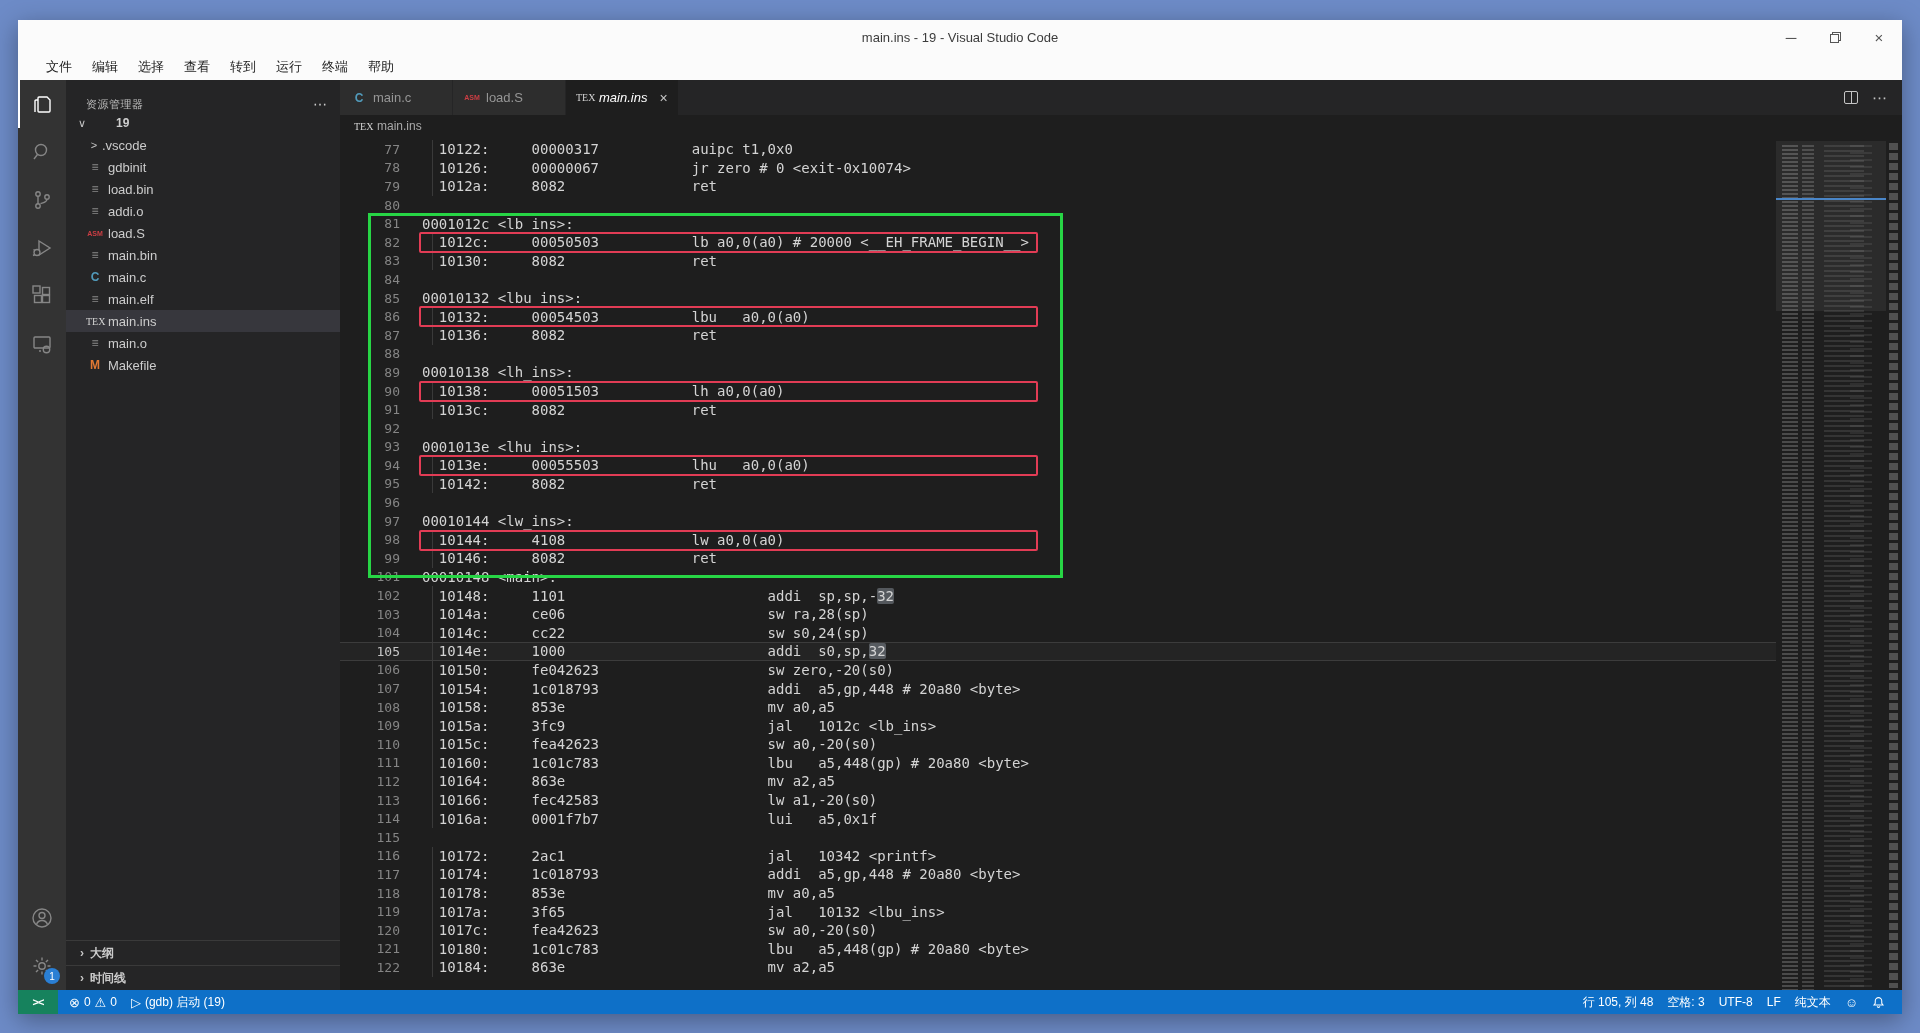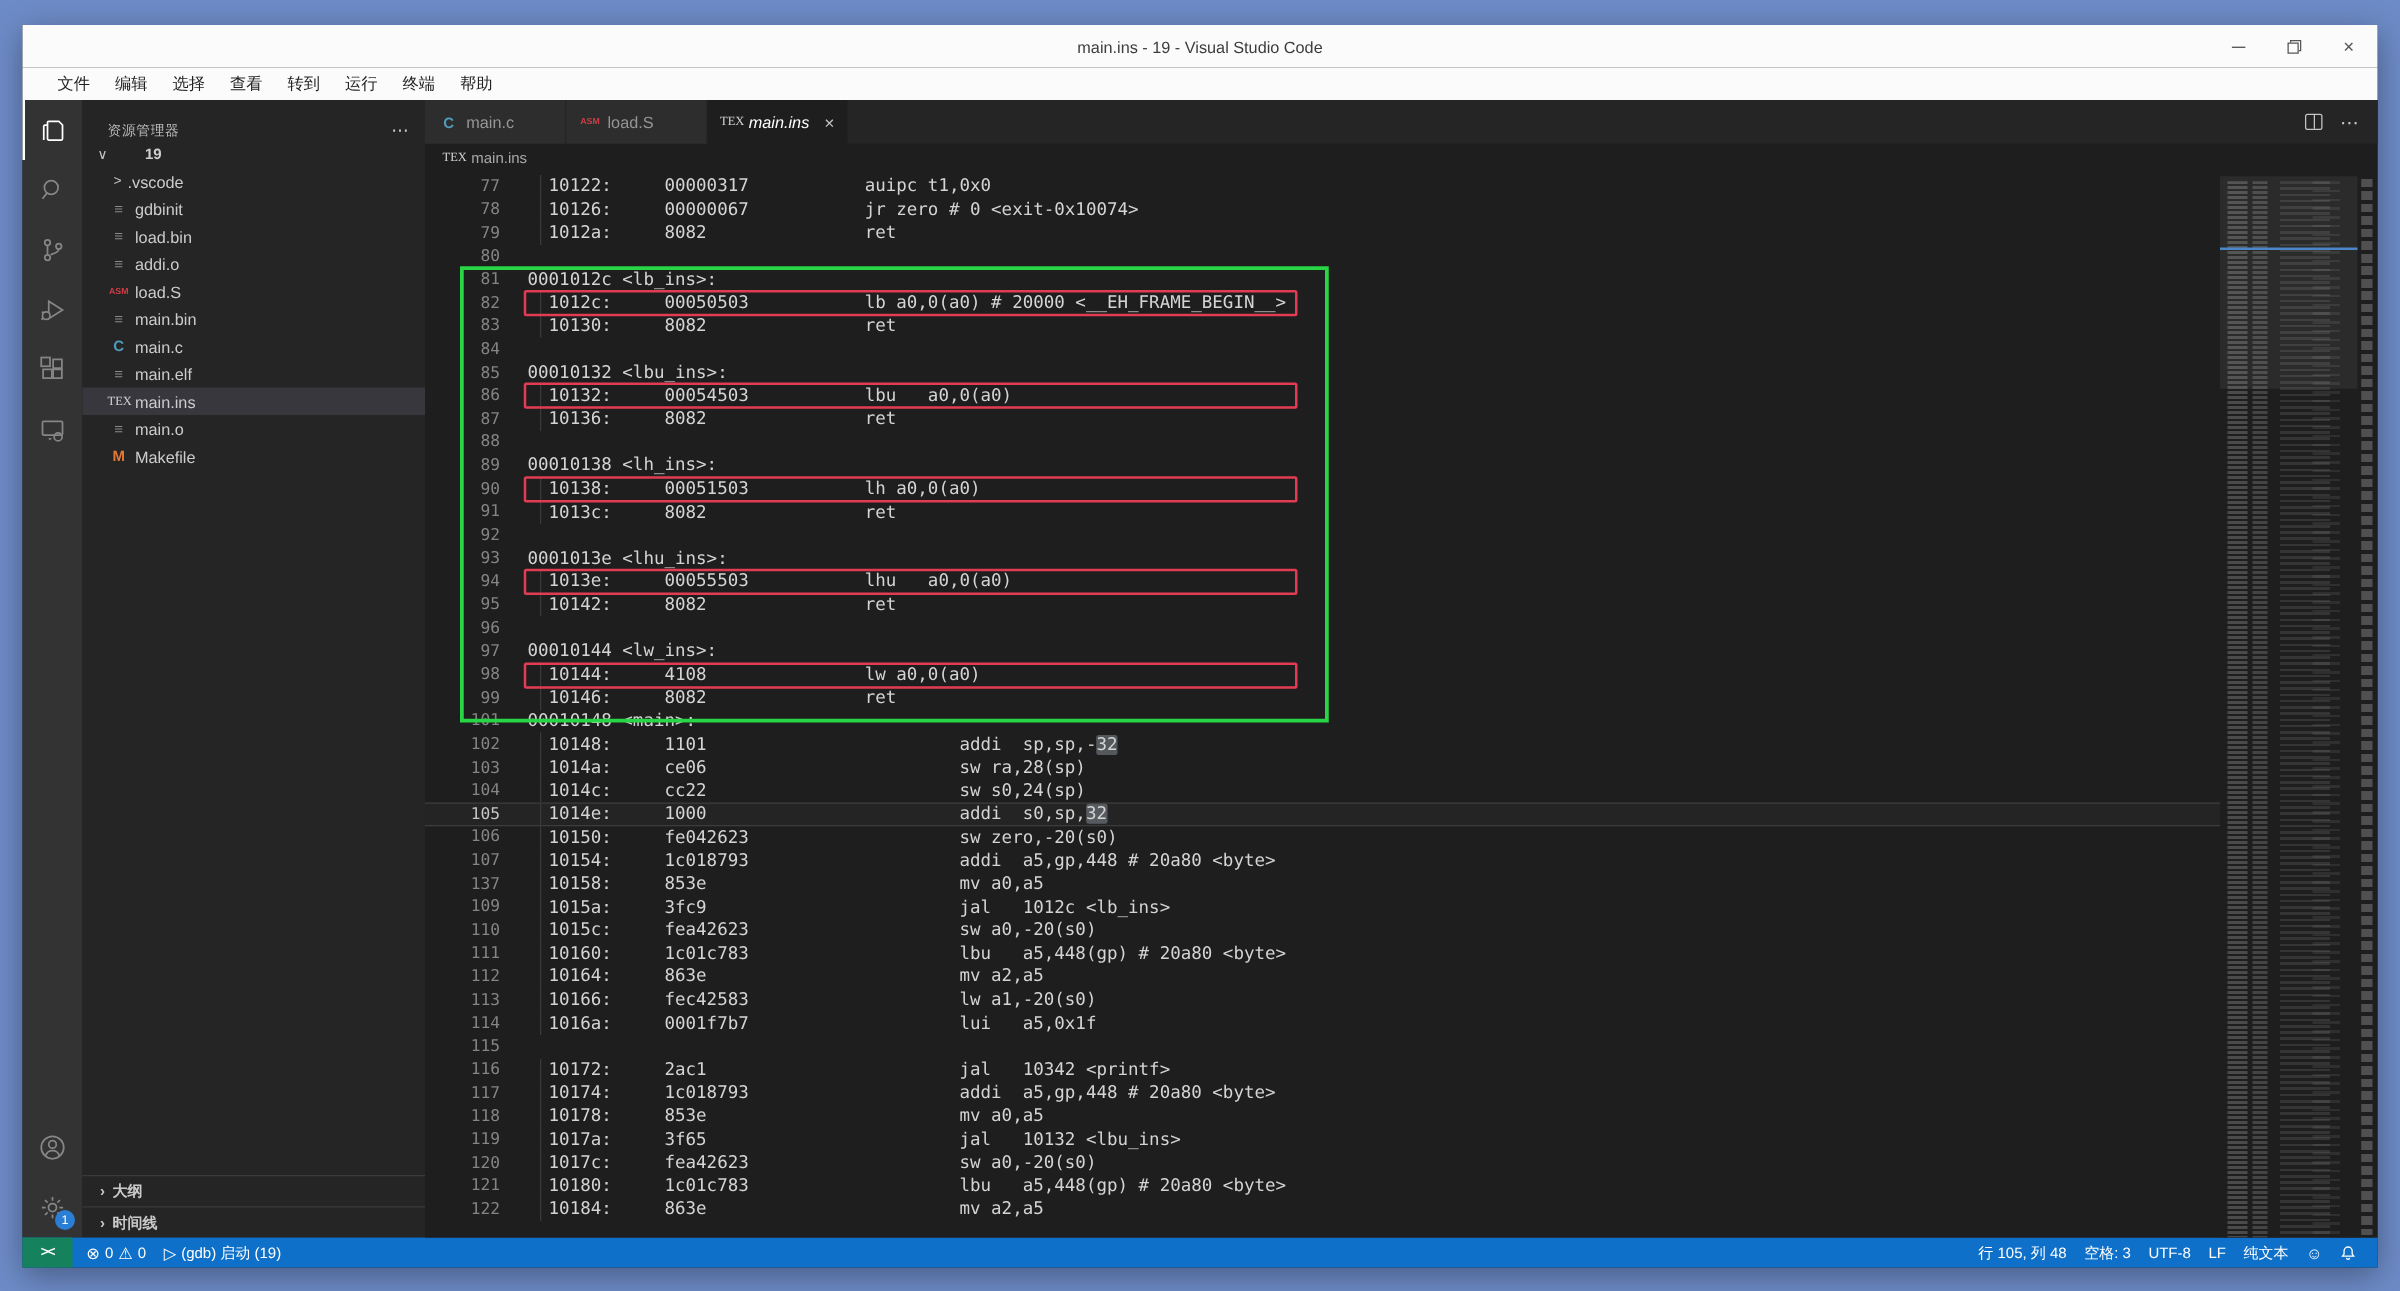--- a/index.html
+++ b/index.html
@@ -440,21 +440,21 @@
               <span class="ln">106</span>
               <span class="code-text"><span></span><span class="whl"></span><span></span><span>  10150:     fe042623                    sw zero,-20(s0)</span></span>
             </div>
 
             <div class="row ind">
               <span class="ln">107</span>
               <span class="code-text"><span></span><span class="whl"></span><span></span><span>  10154:     1c018793                    addi  a5,gp,448 # 20a80 &lt;byte&gt;</span></span>
             </div>
 
             <div class="row ind">
-              <span class="ln">137</span>
+              <span class="ln">108</span>
               <span class="code-text"><span></span><span class="whl"></span><span></span><span>  10158:     853e                        mv a0,a5</span></span>
             </div>
 
             <div class="row ind">
               <span class="ln">109</span>
               <span class="code-text"><span></span><span class="whl"></span><span></span><span>  1015a:     3fc9                        jal   1012c &lt;lb_ins&gt;</span></span>
             </div>
 
             <div class="row ind">
               <span class="ln">110</span>

